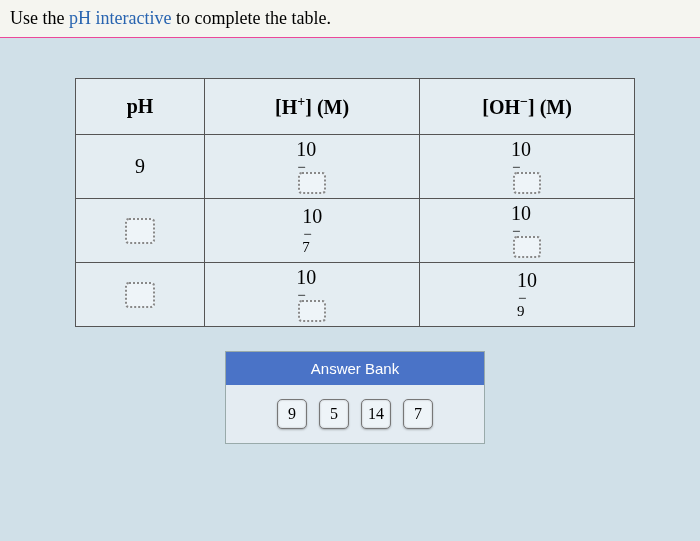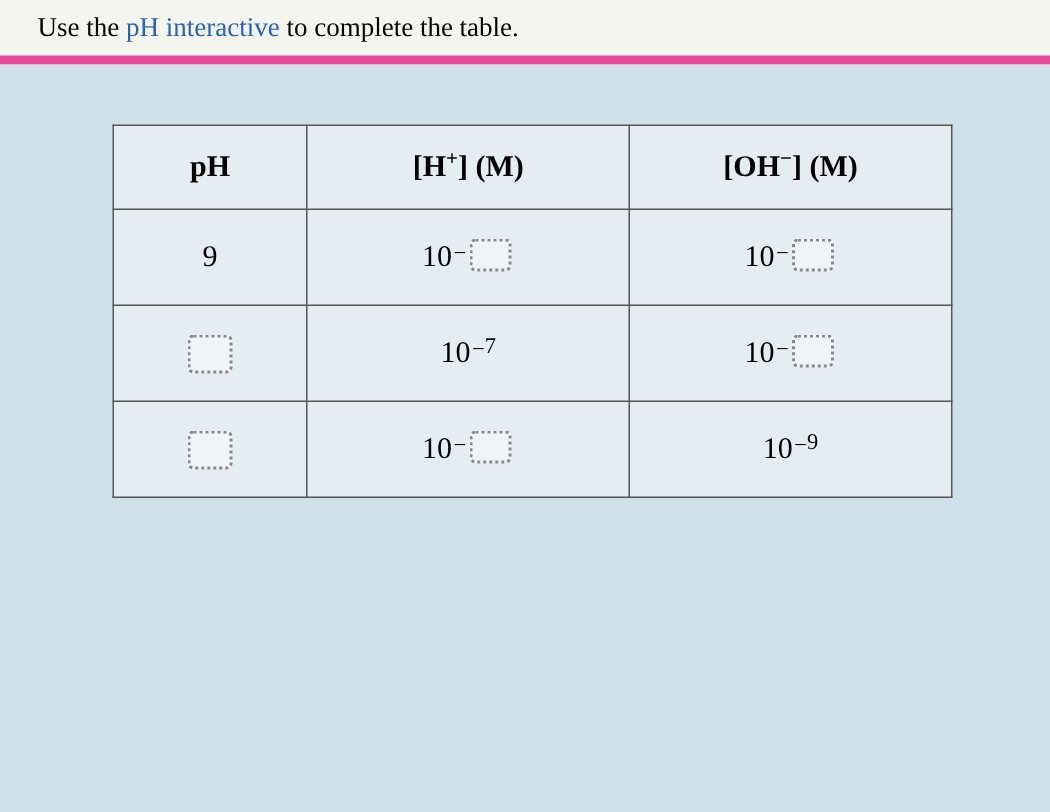--- a/index.html
+++ b/index.html
@@ -6,23 +6,23 @@
   body {
     margin: 0;
     font-family: Georgia, 'Times New Roman', serif;
     background: #d0e0e8;
     width: 700px;
     height: 541px;
     position: relative;
   }
   .prompt-bar {
     background: #f5f5f0;
-    padding: 8px 25px;
+    padding: 8px 10px;
     font-size: 18px;
-    border-bottom: 6px solid #ec4899;
+    border-bottom: 1px solid #ec4899;
   }
   .prompt-bar .link { color: #2864b0; }
   .content {
     padding: 40px 50px 10px 60px;
     background: #d0e0e8;
   }
   .tbl {
     border-collapse: collapse;
     background: #e4edf2;
     width: 560px;
@@ -46,21 +46,21 @@
   .dropzone {
     display: inline-block;
     width: 30px;
     height: 26px;
     border: 2px dotted #888;
     border-radius: 4px;
     vertical-align: middle;
     background: #eef4f8;
     margin: 0 2px;
   }
-  .exp-wrap { display: inline-flex; align-items: flex-start; }
+  .exp-wrap { display: inline-flex; align-items: flex-start; flex-direction: column; }
   .base { font-size: 20px; line-height: 1; }
   .minussign { font-size: 15px; line-height: 1; margin-left: 1px; position: relative; top: 1px; }
   .supnum { font-size: 15px; line-height: 1; position: relative; top: -1px; }
   .dropzone.sup { width: 28px; height: 22px; position: relative; top: -2px; margin-left: 2px; }
   sup { font-size: 0.7em; }
 
   .answerbank-wrap {
     width: 260px;
     margin: 24px auto 0 auto;
     border: 1px solid #9aa;
@@ -170,14 +170,23 @@
           <span class="exp-wrap">
             <span class="base">10</span>
               <span class="minussign">−</span>
               <span class="supnum">9</span>
           </span>
         </td>
       </tr>
     </tbody>
   </table>
 
+  <div class="answerbank-wrap">
+    <div class="bank-header">Answer Bank</div>
+    <div class="bank-items">
+      <span class="chip">9</span>
+      <span class="chip">5</span>
+      <span class="chip">14</span>
+      <span class="chip">7</span>
+    </div>
+  </div>
 
 </div>
 
 </body></html>

